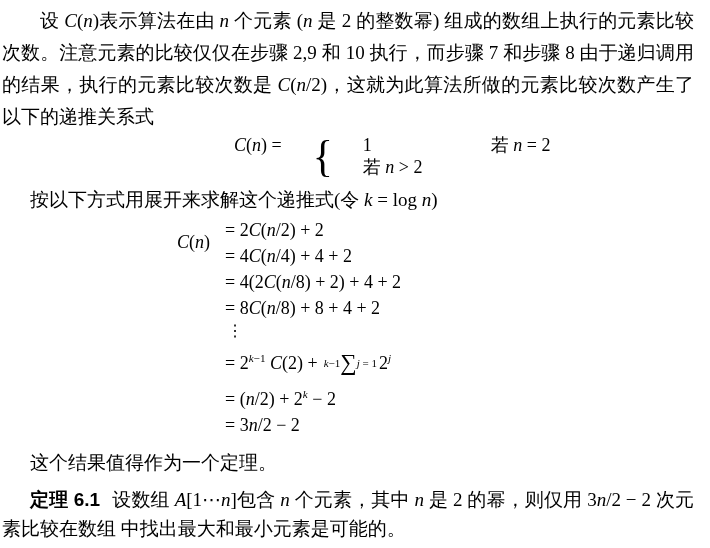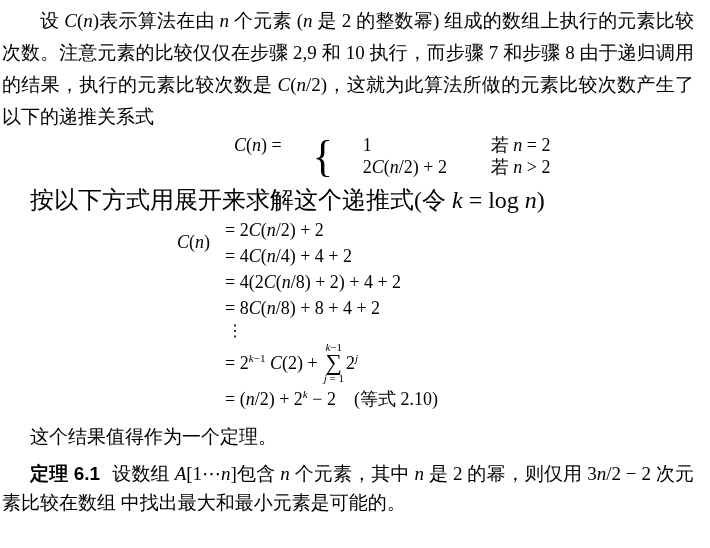--- a/index.html
+++ b/index.html
@@ -48,21 +48,21 @@
     font-weight: 400;
     transform: scaleY(1.05);
     margin-right: 3px;
   }
   .cases { display: flex; flex-direction: column; row-gap: 1px; }
   .case-row { display: flex; line-height: 21px; }
   .case-expr { width: 128px; }
   .case-cond { }
 
   .expand-intro {
-    font-size: 24px;
+    font-size: 19px;
     line-height: 26px;
     margin: 8px 0 4px 0;
   }
 
   
   .derivation {
     margin-left: 175px;
     font-size: 18px;
   }
   .drow { display: flex; line-height: 26px; height: 26px; }
@@ -72,21 +72,21 @@
     height: 19px;
     line-height: 19px;
     padding-left: 50px;
     font-size: 16px;
     letter-spacing: 0;
   }
   .sum-drow { height: 46px; align-items: center; }
   .sumline { display: inline-flex; align-items: center; }
   .sum {
     display: inline-flex;
-    flex-direction: column;
+    flex-direction: row;
     align-items: center;
     margin: 0 2px 0 6px;
     line-height: 1;
   }
   .sum-top, .sum-bottom { font-size: 11px; line-height: 11px; }
   .sum-sigma { font-size: 23px; line-height: 20px; }
   .eq-note { margin-left: 18px; }
 
   .closing {
     font-size: 19px;
@@ -114,21 +114,20 @@
 
   <div class="piecewise">
     <span class="pw-lhs"><i>C</i>(<i>n</i>) =</span>
     <span class="brace">{</span>
     <span class="cases">
       <span class="case-row">
         <span class="case-expr">1</span>
         <span class="case-cond">若 <i>n</i> = 2</span>
       </span>
       <span class="case-row">
-        <span class="case-expr">2<i>C</i>(<i>n</i>/2) + 2</span>
         <span class="case-cond">若 <i>n</i> &gt; 2</span>
       </span>
     </span>
   </div>
 
   <p class="expand-intro indent-sm">按以下方式用展开来求解这个递推式(令 <i>k</i> = log <i>n</i>)</p>
 
   <div class="derivation">
 
     <div class="drow">
@@ -160,23 +159,26 @@
           <span class="sum-sigma">∑</span>
           <span class="sum-bottom"><i>j</i> = 1</span>
         </span>
         <span>2<sup><i>j</i></sup></span>
       </span>
     </div>
 
     <div class="drow">
       <span class="dlhs"></span>
       <span class="drhs">= (<i>n</i>/2) + 2<sup><i>k</i></sup> − 2</span>
-      <span class="drhs eq-note">(等式 2.10)</span>
     </div>
 
+    <div class="drow">
+      <span class="dlhs"></span>
+      <span class="drhs">= 3<i>n</i>/2 − 2</span>
+    </div>
 
   </div>
 
   <p class="closing indent-sm">这个结果值得作为一个定理。</p>
 
   <p class="theorem indent-sm">
     <span class="theorem-label">定理 6.1</span><span>设数组 <i>A</i>[1⋯<i>n</i>]包含 <i>n</i> 个元素，其中 <i>n</i> 是 2 的幂，则仅用 3<i>n</i>/2 − 2 次元素比较在数组  中找出最大和最小元素是可能的。</span>
   </p>
 
 </div>

